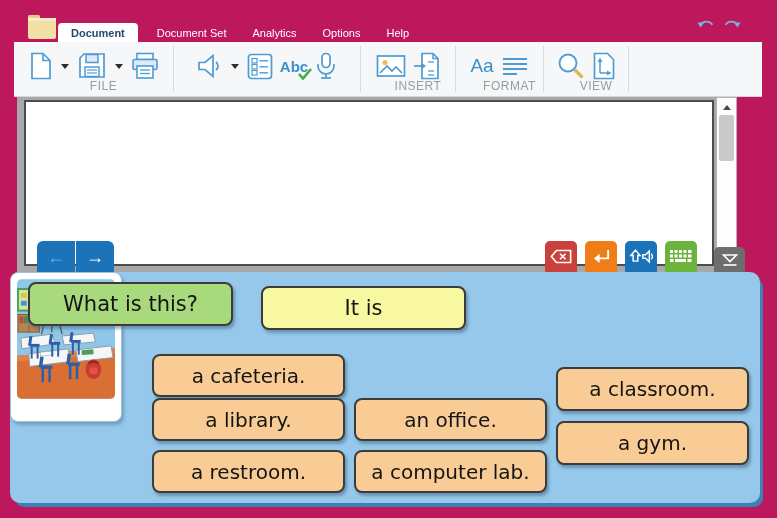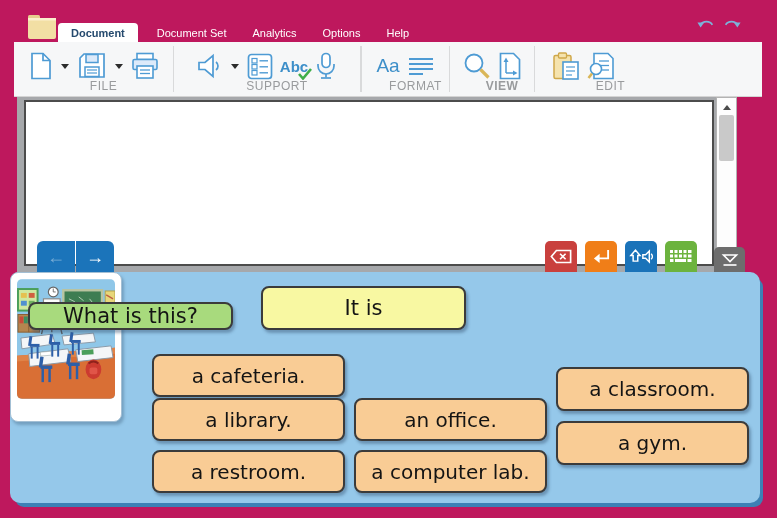--- a/index.html
+++ b/index.html
@@ -41,21 +41,21 @@
   .navbtn.last { border-radius:0 6px 0 0; }
   .navbtn .arrow { font-size:18px; font-weight:bold; color:#fff; line-height:1; }
   .navbtn .arrow.disabled { color:rgba(255,255,255,.40); }
 
   .actbtn { position:absolute; top:241px; width:32px; height:31px; border-radius:5px 5px 0 0; display:flex; align-items:center; justify-content:center; cursor:pointer; }
   .collapse-btn { position:absolute; left:714px; top:247px; width:31px; height:25px; background:#6d6d6d; border-radius:5px 5px 0 0; display:flex; align-items:center; justify-content:center; cursor:pointer; }
 
   
   .grid-area { position:absolute; left:10px; top:272px; width:750px; height:231px; background:#95c8ea; border-radius:10px; box-shadow:4px 5px 0 -1px #3d80b5; }
   .cell { position:absolute; border:2px solid #3b3b3b; border-radius:8px; display:flex; align-items:center; justify-content:center; font-family:"DejaVu Sans",sans-serif; font-size:20px; color:#141414; cursor:pointer; box-shadow:2px 3px 3px rgba(55,85,115,.45); }
-  .cell-prompt  { left:18px;  top:30px;  width:205px; height:28px; background:#a8da7d; font-size:21px; }
+  .cell-prompt  { left:18px;  top:10px;  width:205px; height:44px; background:#a8da7d; font-size:21px; }
   .cell-starter { left:233px; top:14px;  width:205px; height:44px; background:#f8f8a2; font-size:21px;margin-left:18px; }
   .cell-word { background:#f9cc95; width:193px; height:43px; }
   .c1 { left:142px; } .c2 { left:344px; } .c3 { left:546px; width:193px; height:44px; }
   .r1 { top:74px;margin-top:8px; } .r2 { top:126px; } .r3 { top:178px; }
   .r1b { top:95px; } .r2b { top:149px; }
   .cell-image { left:18px; top:72px; width:112px; height:150px; background:#ffffff; border:1px solid #a3bfd4; border-radius:8px; box-shadow:2px 3px 3px rgba(55,85,115,.35); display:block; padding:6px; cursor:pointer; }
   .cell-image svg { border-radius:5px; display:block; }
 </style>
 </head>
 <body>
@@ -162,85 +162,82 @@
         </svg>
       </div>
       <div class="rbtn">
         <svg width="22" height="28" viewBox="0 0 22 28">
           <rect x="7" y="1.5" width="8" height="14" rx="4" fill="#fff" stroke="#4e9bd4" stroke-width="1.7"></rect>
           <path d="M3 12 v2 a8 8 0 0 0 16 0 v-2" fill="none" stroke="#4e9bd4" stroke-width="1.7"></path>
           <line x1="11" y1="22" x2="11" y2="25.5" stroke="#4e9bd4" stroke-width="1.7"></line>
           <line x1="6" y1="26" x2="16" y2="26" stroke="#4e9bd4" stroke-width="1.7"></line>
         </svg>
       </div>
-      <div class="glabel">SUPPORT</div>
     </div>
     <div class="vsep"></div>
 
+    <div class="rgroup" style="width:94px;">
+      <div class="rbtn">
+        <svg width="30" height="26" viewBox="0 0 30 26">
+          <rect x="1.5" y="3" width="27" height="20" fill="#fff" stroke="#4e9bd4" stroke-width="1.7"></rect>
+          <circle cx="9" cy="9.5" r="2.6" fill="#f0c048"></circle>
+          <path d="M4 20 l7-7 5 5 4-4 6 6" fill="none" stroke="#4e9bd4" stroke-width="1.7"></path>
+        </svg>
+      </div>
+      <div class="rbtn">
+        <svg width="28" height="28" viewBox="0 0 28 28">
+          <path d="M9 1.5 h11 l5 5 v20 H9 z" fill="#fff" stroke="#4e9bd4" stroke-width="1.7"></path>
+          <path d="M20 1.5 v5 h5" fill="none" stroke="#4e9bd4" stroke-width="1.5"></path>
+          <line x1="1" y1="14" x2="10" y2="14" stroke="#4e9bd4" stroke-width="1.7"></line>
+          <polygon points="8,10.5 13,14 8,17.5" fill="#4e9bd4"></polygon>
+          <line x1="15" y1="10" x2="21" y2="10" stroke="#4e9bd4" stroke-width="1.3"></line>
+          <line x1="15" y1="19" x2="21" y2="19" stroke="#4e9bd4" stroke-width="1.3"></line>
+          <line x1="15" y1="23" x2="21" y2="23" stroke="#4e9bd4" stroke-width="1.3"></line>
+        </svg>
+      </div>
+      <div class="glabel">INSERT</div>
+    </div>
     <div class="vsep"></div>
 
     <div class="rgroup" style="width:87px;">
       <div class="rbtn">
         <span class="aa-txt">Aa</span>
       </div>
       <div class="rbtn">
         <svg width="28" height="24" viewBox="0 0 28 24">
           <line x1="2" y1="5" x2="26" y2="5" stroke="#4e9bd4" stroke-width="2"></line>
           <line x1="2" y1="10" x2="26" y2="10" stroke="#4e9bd4" stroke-width="2"></line>
           <line x1="2" y1="15" x2="26" y2="15" stroke="#4e9bd4" stroke-width="2"></line>
           <line x1="2" y1="20" x2="16" y2="20" stroke="#4e9bd4" stroke-width="2"></line>
         </svg>
       </div>
       <div class="glabel">FORMAT</div>
     </div>
     <div class="vsep"></div>
 
-    <div class="rgroup" style="width:84px;font-weight:bold;">
+    <div class="rgroup" style="width:84px;">
       <div class="rbtn">
         <svg width="28" height="28" viewBox="0 0 28 28">
           <circle cx="11" cy="11" r="8.5" fill="#fff" stroke="#4e9bd4" stroke-width="1.8"></circle>
           <line x1="17.5" y1="17.5" x2="25.5" y2="25.5" stroke="#d9b658" stroke-width="3.2"></line>
         </svg>
       </div>
       <div class="rbtn">
         <svg width="24" height="28" viewBox="0 0 24 28">
           <path d="M2.5 1.5 h13 l6 6 v19 H2.5 z" fill="#fff" stroke="#4e9bd4" stroke-width="1.7"></path>
           <line x1="8" y1="21" x2="8" y2="9" stroke="#4e9bd4" stroke-width="1.5"></line>
           <polygon points="5.5,10 8,5.5 10.5,10" fill="#4e9bd4"></polygon>
           <line x1="8" y1="21" x2="16" y2="21" stroke="#4e9bd4" stroke-width="1.5"></line>
           <polygon points="15,18.5 19.5,21 15,23.5" fill="#4e9bd4"></polygon>
         </svg>
       </div>
       <div class="glabel">VIEW</div>
     </div>
     <div class="vsep"></div>
 
-    <div class="rgroup" style="width:131px; padding-right:34px;">
-      <div class="rbtn">
-        <svg width="28" height="28" viewBox="0 0 28 28">
-          <rect x="2" y="3.5" width="17" height="23" rx="1.5" fill="#f5e3ad" stroke="#cfa84a" stroke-width="1.5"></rect>
-          <rect x="6.5" y="1" width="8" height="5" rx="1" fill="#f5e3ad" stroke="#cfa84a" stroke-width="1.3"></rect>
-          <rect x="11" y="10" width="15" height="17" fill="#fff" stroke="#4e9bd4" stroke-width="1.6"></rect>
-          <line x1="14" y1="15" x2="23" y2="15" stroke="#4e9bd4" stroke-width="1.2"></line>
-          <line x1="14" y1="19" x2="23" y2="19" stroke="#4e9bd4" stroke-width="1.2"></line>
-          <line x1="14" y1="23" x2="20" y2="23" stroke="#4e9bd4" stroke-width="1.2"></line>
-        </svg>
-      </div>
-      <div class="rbtn">
-        <svg width="28" height="28" viewBox="0 0 28 28">
-          <path d="M7 1.5 h14 l5 5 v20 H7 z" fill="#fff" stroke="#4e9bd4" stroke-width="1.6"></path>
-          <line x1="12" y1="9" x2="22" y2="9" stroke="#4e9bd4" stroke-width="1.3"></line>
-          <line x1="12" y1="13.5" x2="22" y2="13.5" stroke="#4e9bd4" stroke-width="1.3"></line>
-          <line x1="14" y1="18" x2="22" y2="18" stroke="#4e9bd4" stroke-width="1.3"></line>
-          <circle cx="9" cy="17" r="5.5" fill="#fff" stroke="#4e9bd4" stroke-width="1.6"></circle>
-          <line x1="5" y1="21.5" x2="1.5" y2="26" stroke="#d9b658" stroke-width="2.6"></line>
-        </svg>
-      </div>
-      <div class="glabel" style="padding-right:0;">EDIT</div>
-    </div>
   </div>
 
   <div class="doc-frame">
     <div class="page"></div>
   </div>
 
   <div class="scrollbar">
     <div class="sb-arrow up">
         <div class="tri-up"></div>
       </div>

